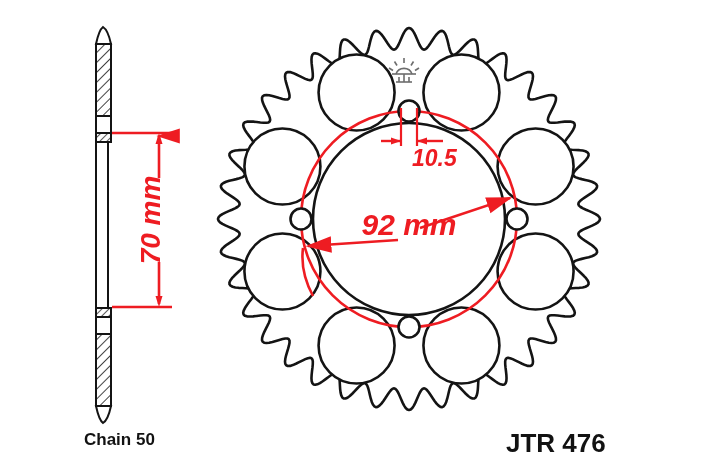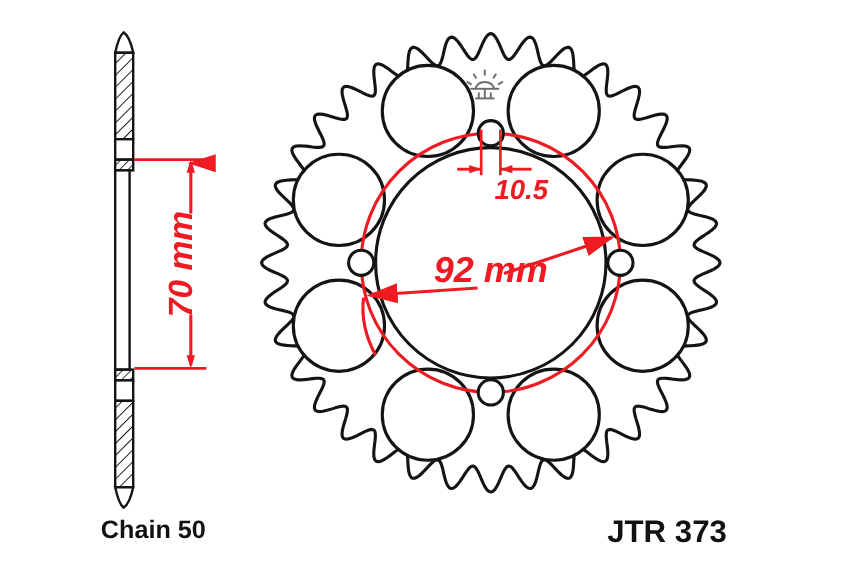--- a/index.html
+++ b/index.html
@@ -25,21 +25,21 @@
     position: absolute;
     left: 0; top: 0;
     width: 705px;
     height: 469px;
     display: block;
   }
   .caption {
     position: absolute;
     font-family: "Liberation Sans", sans-serif;
     font-weight: bold;
-    font-size: 21px;
+    font-size: 17px;
     color: #121212;
     letter-spacing: 0px;
     white-space: nowrap;
   }
   #chain-caption { left: 84px; top: 430px; }
   #part-caption  { left: 506px; top: 428px; font-size: 26px; }
   .dimtext {
     font-family: "Liberation Sans", sans-serif;
     font-style: italic;
     font-weight: bold;
@@ -152,15 +152,15 @@
         <path d="M419,68 L415,70.5"></path>
         <path d="M399,77 L399,82"></path>
         <path d="M409,77 L409,82"></path>
         <path d="M396,82 L412,82"></path>
         <path d="M404,74 L404,82"></path>
       </g>
     </g>
   </svg>
 
   <div class="caption" id="chain-caption">Chain 50</div>
-  <div class="caption" id="part-caption">JTR 373</div>
+  <div class="caption" id="part-caption">JTR 476</div>
 
 </div>
 
 </body></html>

